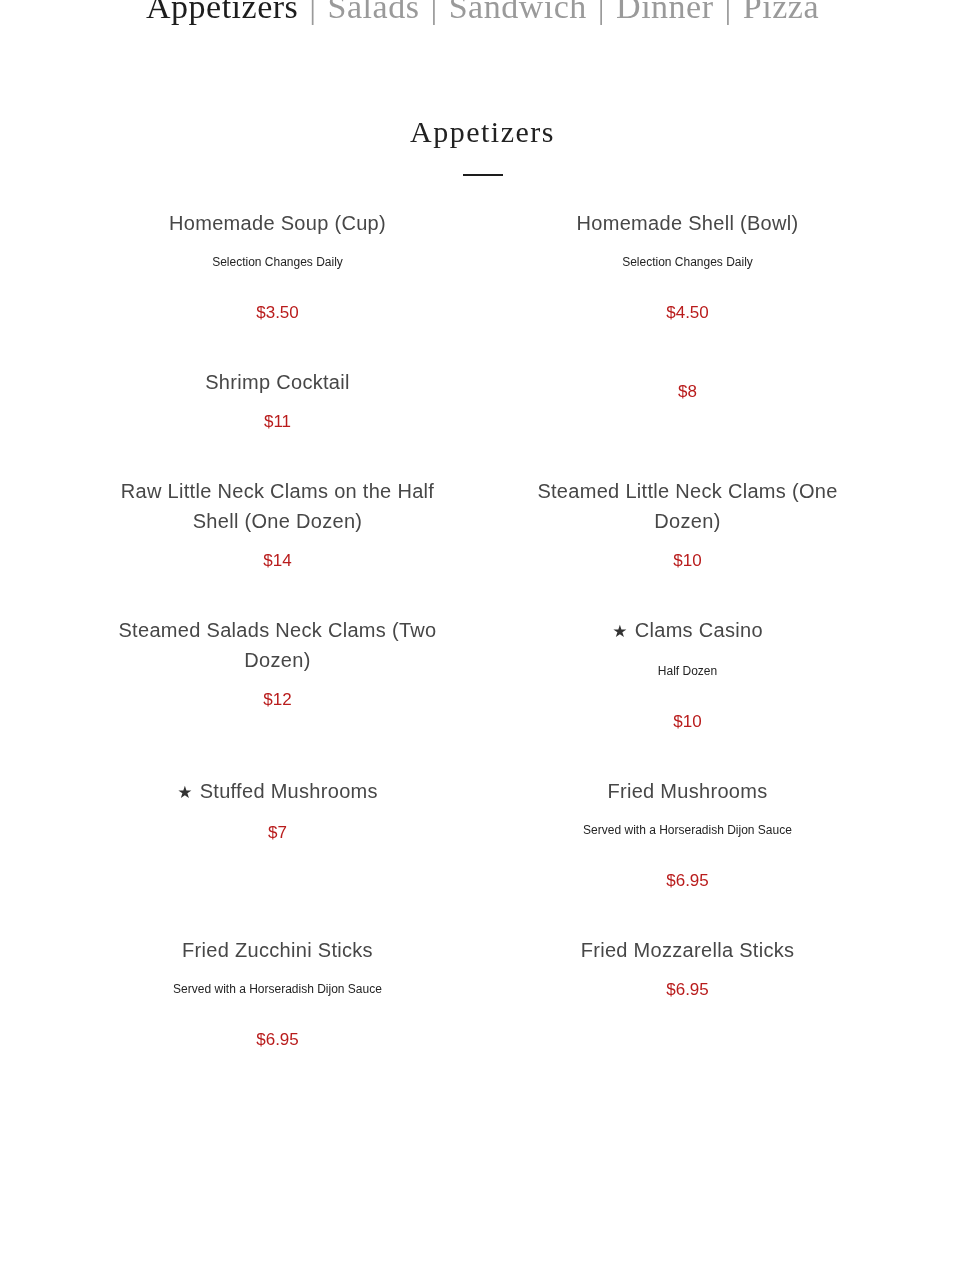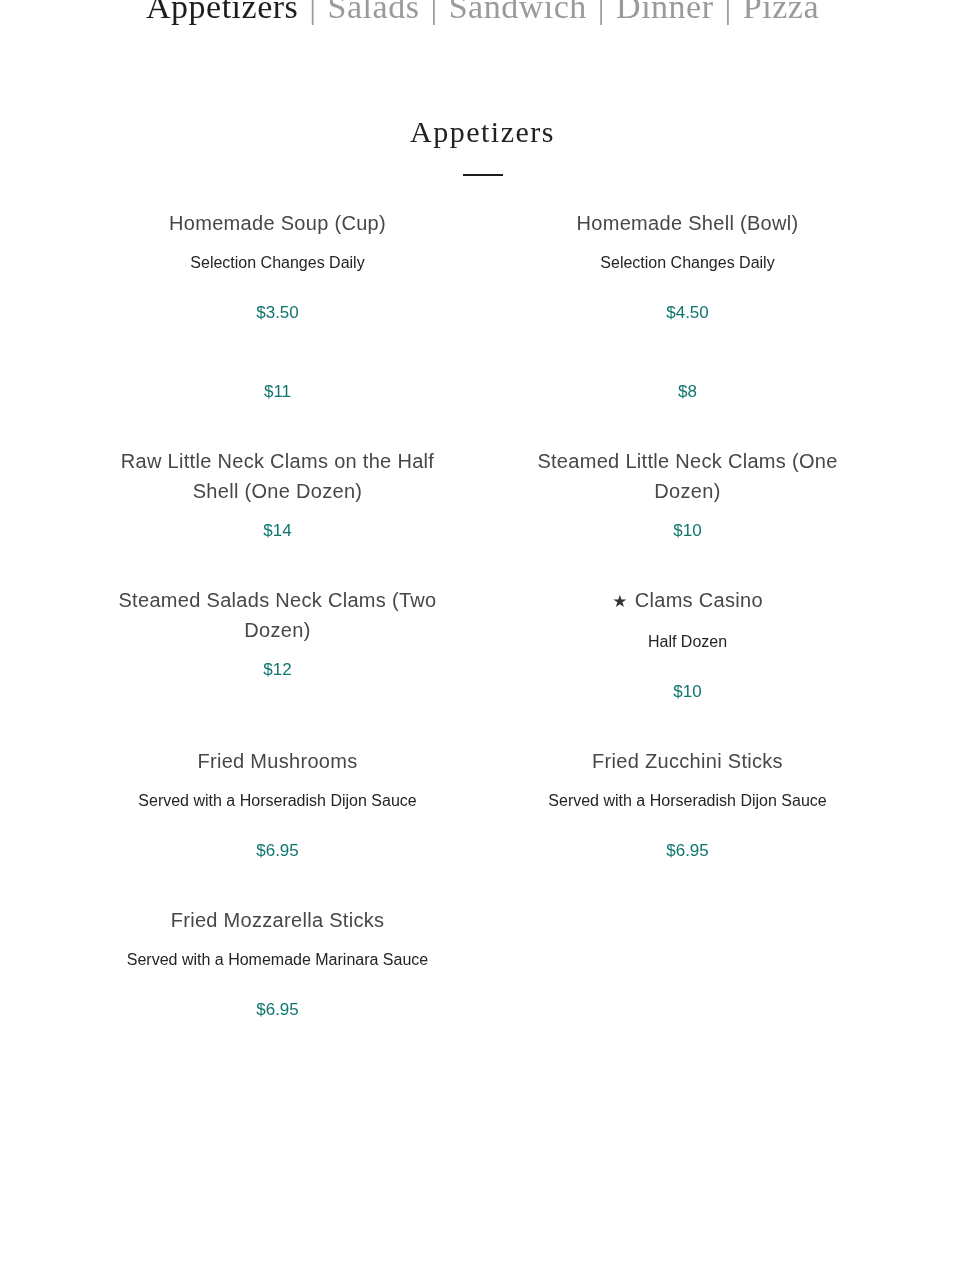--- a/index.html
+++ b/index.html
@@ -60,29 +60,29 @@
     font-weight: 300;
     font-size: 20px;
     line-height: 30px;
     color: #474747;
     letter-spacing: 0.3px;
     max-width: 335px;
     margin: 0 auto;
   }
   .star { margin-right: 7px; font-size: 17px; color: #333333; }
   .item-desc {
-    font-size: 16px;
+    font-size: 12px;
     line-height: 19px;
     color: #242424;
     margin: 15px auto 0 auto;
   }
   .item-price {
     font-size: 17px;
     line-height: 25px;
-    color: #0f766e;
+    color: #b91c1c;
     margin: 12px auto 0 auto;
   }
   .item-desc + .item-price { margin-top: 28px; }
 </style>
 </head>
 <body>
 
 <nav class="nav">
   <a class="active">Appetizers</a><span class="sep">|</span><a>Salads</a><span class="sep">|</span><a>Sandwich</a><span class="sep">|</span><a>Dinner</a><span class="sep">|</span><a>Pizza</a>
 </nav>
@@ -100,20 +100,21 @@
     <p class="item-price">$3.50</p>
   </div>
 
   <div class="item">
     <h3 class="item-name">Homemade Shell (Bowl)</h3>
     <p class="item-desc">Selection Changes Daily</p>
     <p class="item-price">$4.50</p>
   </div>
 
   <div class="item">
+    <h3 class="item-name">Shrimp Cocktail</h3>
     <p class="item-price">$11</p>
   </div>
 
   <div class="item">
     <p class="item-price">$8</p>
   </div>
 
   <div class="item">
     <h3 class="item-name">Raw Little Neck Clams on the Half Shell (One Dozen)</h3>
     <p class="item-price">$14</p>
@@ -128,32 +129,35 @@
     <h3 class="item-name">Steamed Salads Neck Clams (Two Dozen)</h3>
     <p class="item-price">$12</p>
   </div>
 
   <div class="item">
     <h3 class="item-name"><span class="star">★</span><span>Clams Casino</span></h3>
     <p class="item-desc">Half Dozen</p>
     <p class="item-price">$10</p>
   </div>
 
+  <div class="item">
+    <h3 class="item-name"><span class="star">★</span><span>Stuffed Mushrooms</span></h3>
+    <p class="item-price">$7</p>
+  </div>
 
   <div class="item">
     <h3 class="item-name">Fried Mushrooms</h3>
     <p class="item-desc">Served with a Horseradish Dijon Sauce</p>
     <p class="item-price">$6.95</p>
   </div>
 
   <div class="item">
     <h3 class="item-name">Fried Zucchini Sticks</h3>
     <p class="item-desc">Served with a Horseradish Dijon Sauce</p>
     <p class="item-price">$6.95</p>
   </div>
 
   <div class="item">
     <h3 class="item-name">Fried Mozzarella Sticks</h3>
-    <p class="item-desc">Served with a Homemade Marinara Sauce</p>
     <p class="item-price">$6.95</p>
   </div>
 
 </main>
 
 </body></html>

